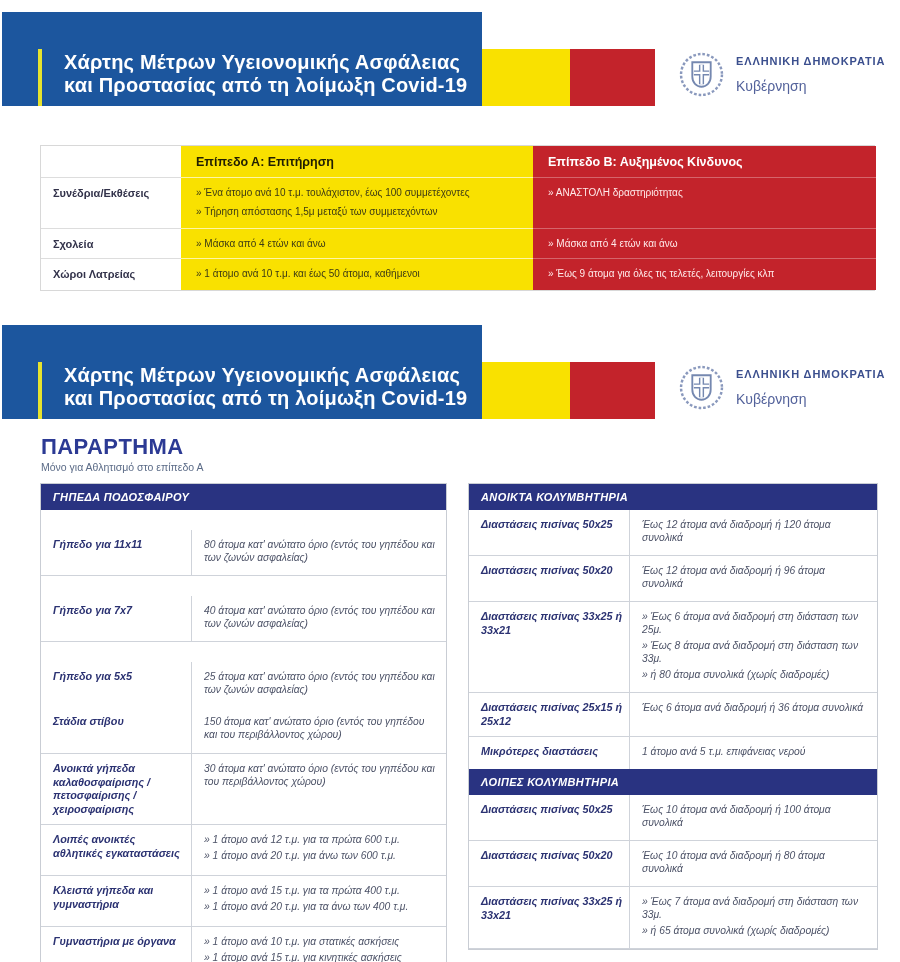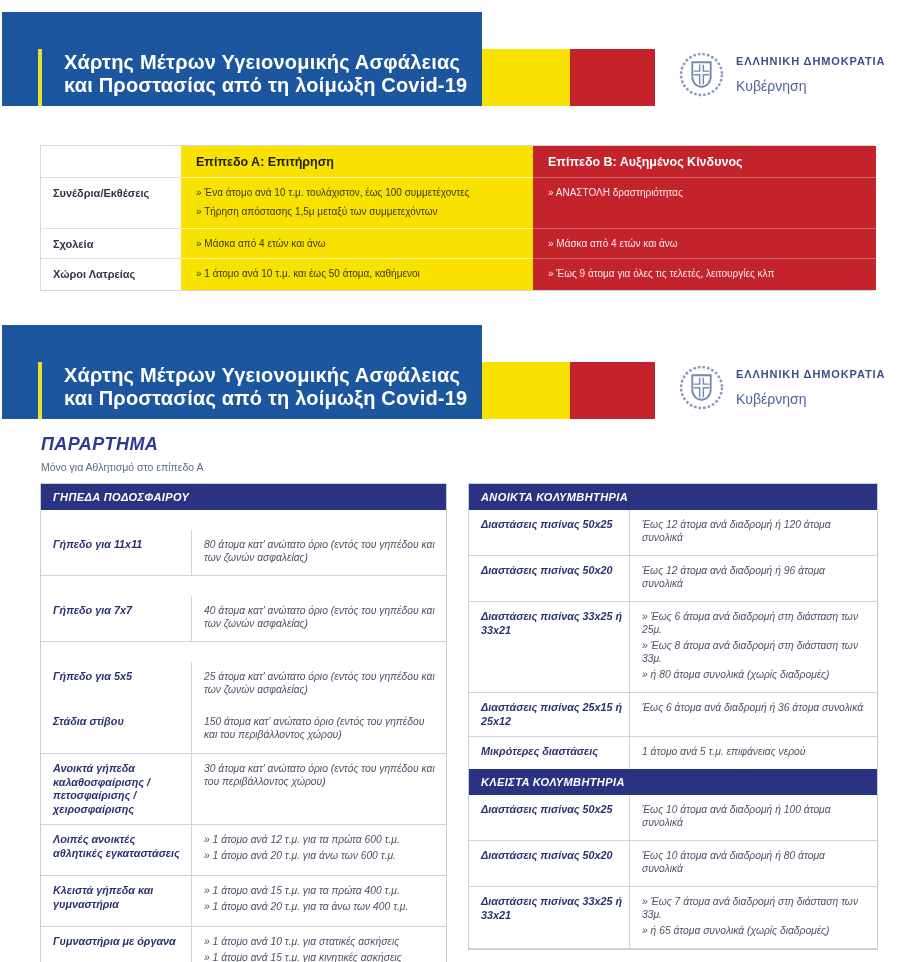--- a/index.html
+++ b/index.html
@@ -31,22 +31,22 @@
   .lt-label{background:#ffffff;border-bottom:1px solid #dddddd;padding:9px 6px 0 12px;
             font-weight:bold;font-size:11px;color:#32324a;}
   .lt-a{background:#f9e100;border-bottom:1px solid rgba(255,255,255,.65);
         padding:9px 10px 0 15px;font-size:10px;color:#3c3a14;}
   .lt-b{background:#c3232b;border-bottom:1px solid rgba(255,255,255,.3);
         padding:9px 10px 0 15px;font-size:10px;color:#ffeaea;}
   .lt-a>div,.lt-b>div{margin-bottom:7px;line-height:12px;}
   .lt-last{border-bottom:none;}
 
   
-  .appendix-title{position:absolute;left:41px;top:434px;font-size:18px;font-weight:bold;
-                  color:#2c3a94;letter-spacing:.4px;font-style:italic;}
+  .appendix-title{position:absolute;left:41px;top:434px;font-size:22px;font-weight:bold;
+                  color:#2c3a94;letter-spacing:.4px;}
   .appendix-sub{position:absolute;left:41px;top:461px;font-size:10.5px;color:#5b6b87;}
 
   
   .stack{position:absolute;top:483px;background:#ffffff;border:1px solid #c9cdd4;box-sizing:border-box;font-style:italic;}
   .stack-left{left:40px;width:407px;}
   .stack-right{left:468px;width:410px;}
   .bt-head{background:#293381;color:#ffffff;font-weight:bold;font-size:11px;
            letter-spacing:.4px;padding:7px 12px;}
   .bt-row{display:grid;border-bottom:1px solid #cfd3da;}
   .bt-row.last{border-bottom:none;}
@@ -229,21 +229,21 @@
           <div>Έως 6 άτομα ανά διαδρομή ή 36 άτομα συνολικά</div>
         </div>
     </div>
     <div class="bt-row mh32 last">
       <div class="bt-label">Μικρότερες διαστάσεις</div>
       <div class="bt-value">
           <div>1 άτομο ανά 5 τ.μ. επιφάνειας νερού</div>
         </div>
     </div>
 
-    <div class="bt-head">ΚΛΕΙΣΤΑ ΚΟΛΥΜΒΗΤΗΡΙΑ</div>
+    <div class="bt-head">ΛΟΙΠΕΣ ΚΟΛΥΜΒΗΤΗΡΙΑ</div>
 
     <div class="bt-row mh42">
       <div class="bt-label">Διαστάσεις πισίνας 50x25</div>
       <div class="bt-value">
           <div>Έως 10 άτομα ανά διαδρομή ή 100 άτομα συνολικά</div>
         </div>
     </div>
     <div class="bt-row mh42">
       <div class="bt-label">Διαστάσεις πισίνας 50x20</div>
       <div class="bt-value">

